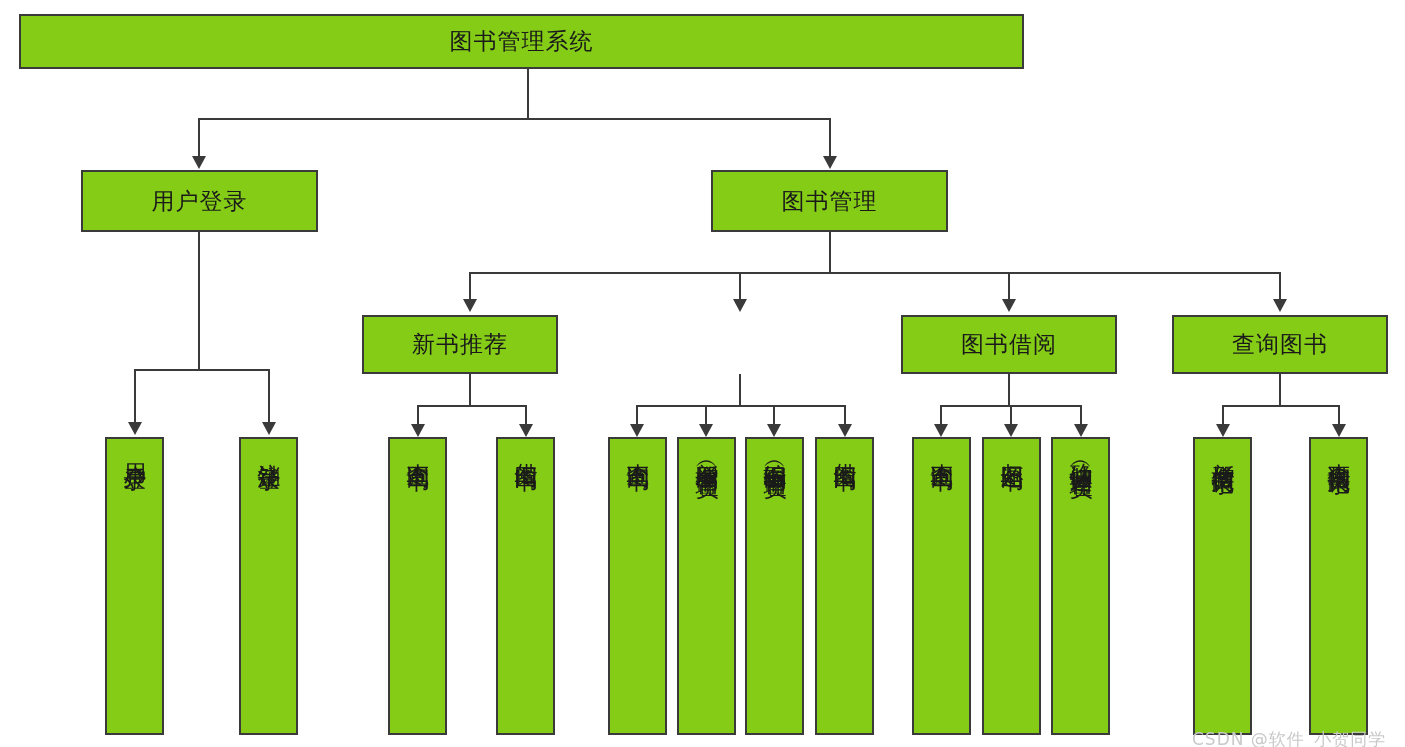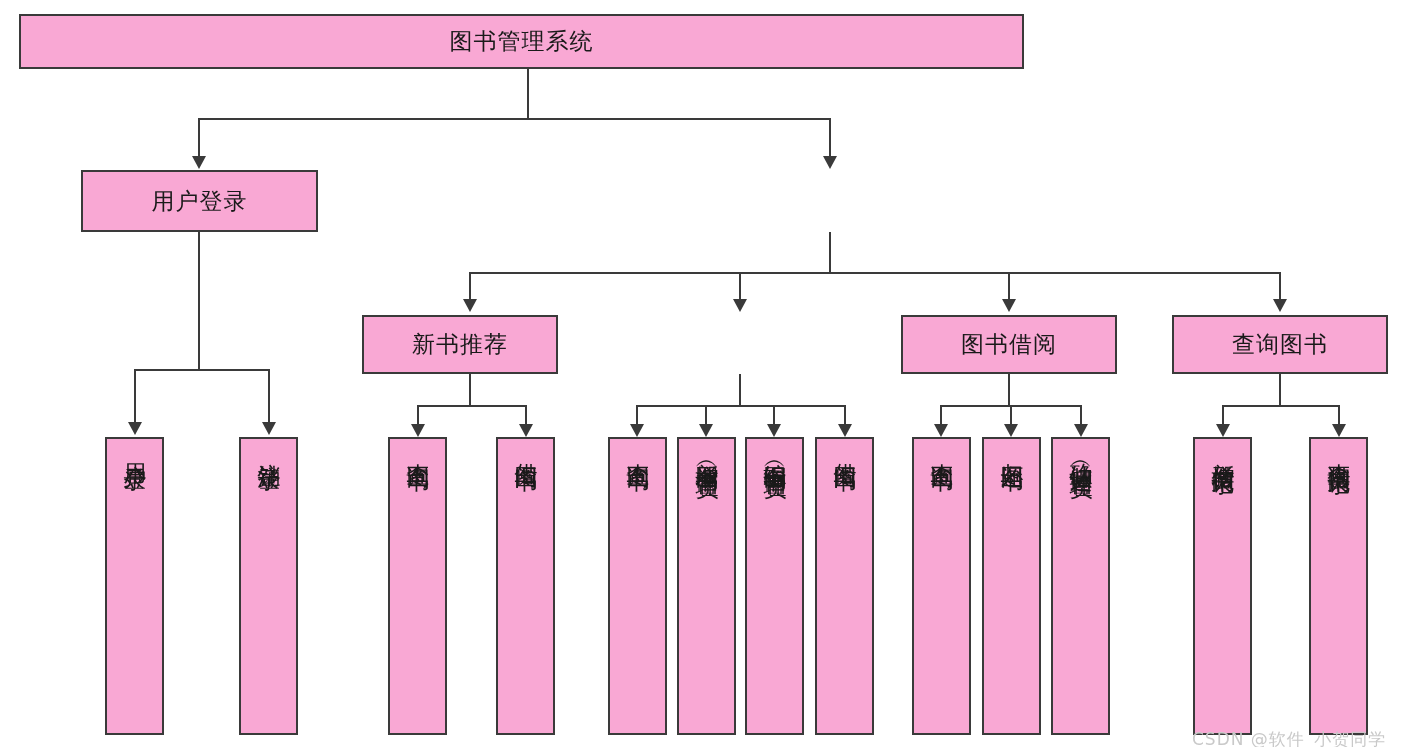--- a/index.html
+++ b/index.html
@@ -8,21 +8,21 @@
     position:relative;
     width:1405px;
     height:747px;
     background:#ffffff;
     overflow:hidden;
   }
   .node{
     position:absolute;
     box-sizing:border-box;
     border:2px solid #3a3a3a;
-    background:#f9a8d4;
+    background:#84cc16;
     display:flex;
     align-items:center;
     justify-content:center;
     color:#1a1a1a;
   }
   .node.h{
     font-size:23px;
     letter-spacing:1px;
     line-height:1;
   }
@@ -78,20 +78,23 @@
   <div class="line v" style="left:198px;top:118px;height:40px;"></div>
   <div class="arrow" style="left:192px;top:156px;"></div>
 
   <div class="line v" style="left:829px;top:118px;height:40px;"></div>
   <div class="arrow" style="left:823px;top:156px;"></div>
 
   <div class="node h" style="left:81px;top:170px;width:237px;height:62px;">
     <span>用户登录</span>
   </div>
 
+  <div class="node h" style="left:711px;top:170px;width:237px;height:62px;">
+    <span>图书管理</span>
+  </div>
 
   <div class="line v" style="left:198px;top:232px;height:138px;"></div>
   <div class="line hbar" style="left:134px;top:369px;width:135px;"></div>
   <div class="line v" style="left:134px;top:369px;height:55px;"></div>
   <div class="arrow" style="left:128px;top:422px;"></div>
   <div class="line v" style="left:268px;top:369px;height:55px;"></div>
   <div class="arrow" style="left:262px;top:422px;"></div>
 
   <div class="line v" style="left:829px;top:232px;height:41px;"></div>
   <div class="line hbar" style="left:469px;top:272px;width:812px;"></div>

